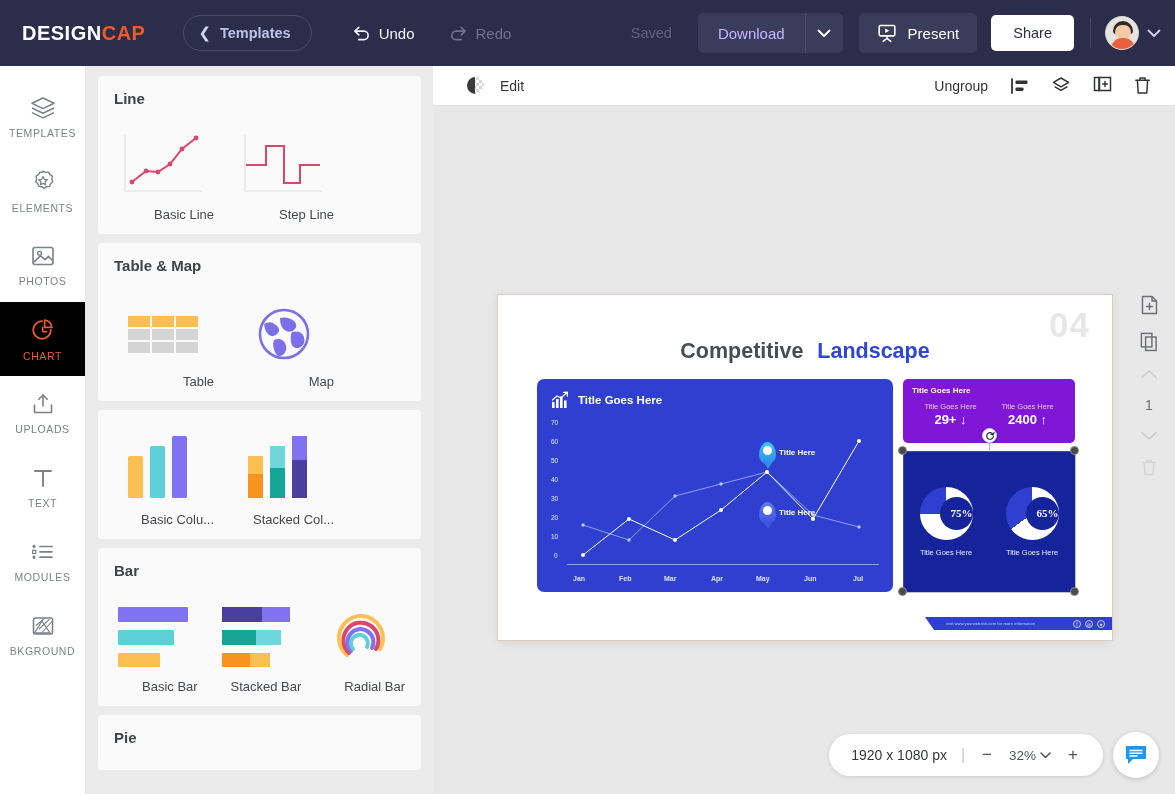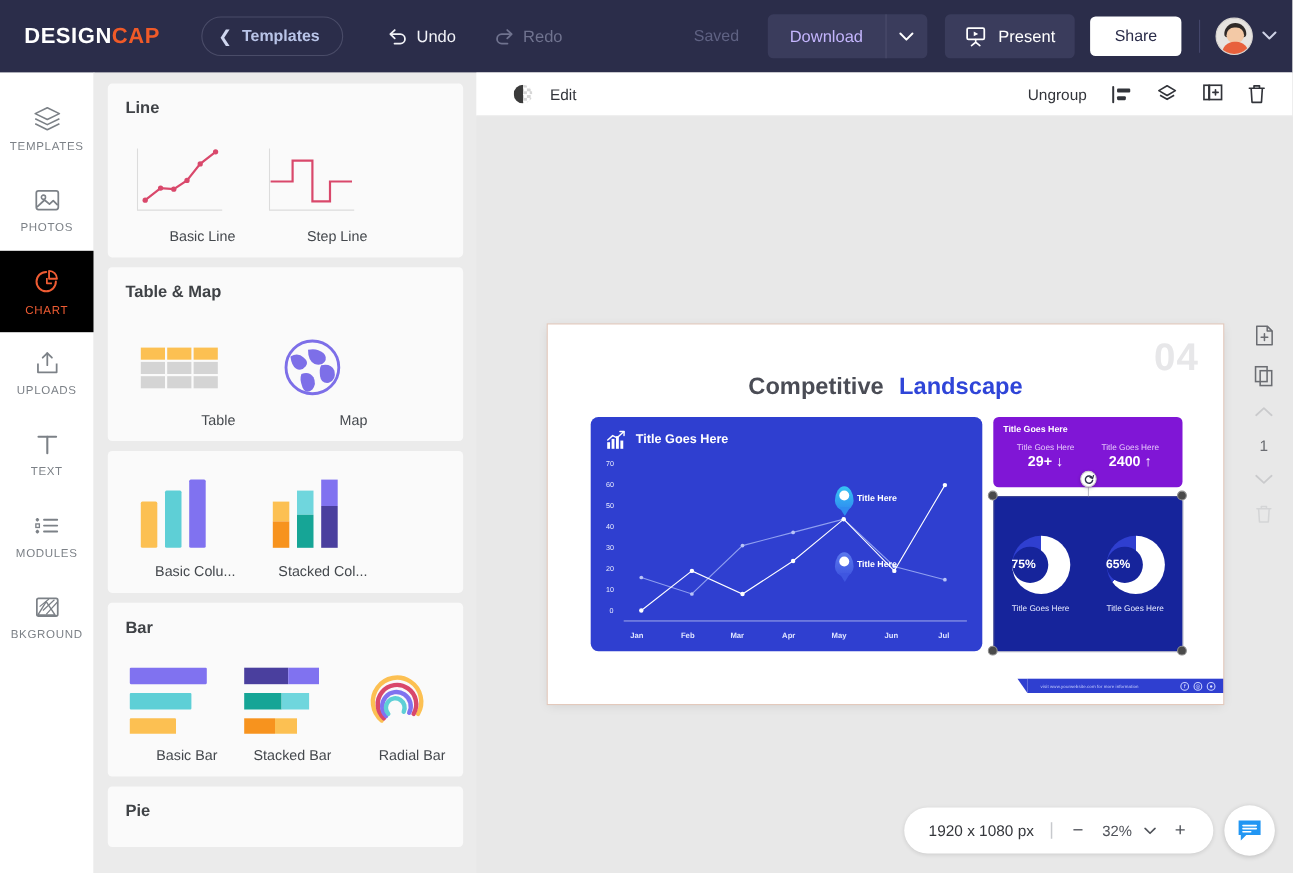--- a/index.html
+++ b/index.html
@@ -169,22 +169,22 @@
   .pp-val { color: #fff; font-size: 13px; font-weight: bold; margin-top: 1px; }
 
   .dcard {
     position: absolute; left: 405px; top: 156px; width: 172px; height: 141px;
     background: #16249b; border-radius: 5px;
     display: flex; align-items: center; justify-content: space-around;
   }
   .donut-item { text-align: center; }
   .donut {
     width: 53px; height: 53px; border-radius: 50%;
-    display: flex; align-items: center; justify-content: flex-start;
-    position: relative; margin: 0 auto;
+    display: flex; align-items: center; justify-content: flex-end;
+    position: relative; margin: 0 auto; font-family: Liberation Serif, serif;
   }
   .donut::after {
     content: ""; position: absolute; width: 33px; height: 33px;
     border-radius: 50%; background: #16249b;
   }
   .donut span { position: relative; z-index: 2; color: #fff; font-size: 11px; font-weight: bold; }
   .donut-lbl { color: #e6eaff; font-size: 7.5px; margin-top: 8px; }
 
   .ribbon {
     position: absolute; right: 0; bottom: 10px; height: 13px; width: 178px;
@@ -223,21 +223,21 @@
 
   
   .zoombar {
     position: absolute; right: 72px; bottom: 18px; height: 42px;
     background: #fff; border-radius: 21px; display: flex; align-items: center;
     padding: 0 22px; gap: 14px; box-shadow: 0 1px 4px rgba(0,0,0,.12);
   }
   .zoombar .dims { font-size: 14px; color: #35373c; }
   .zoombar .sep { color: #c7c9cd; }
   .zoombar .zbtn { font-size: 17px; color: #50535a; cursor: pointer; padding: 0 3px; }
-  .zoombar .zval { font-size: 13.5px; color: #50535a; cursor: pointer; display: flex; align-items: center; gap: 11px; }
+  .zoombar .zval { font-size: 13.5px; color: #50535a; cursor: pointer; display: flex; align-items: center; gap: 4px; }
   .chatbtn {
     position: absolute; right: 16px; bottom: 16px; width: 46px; height: 46px;
     border-radius: 50%; background: #fff; box-shadow: 0 1px 5px rgba(0,0,0,.18);
     display: flex; align-items: center; justify-content: center; cursor: pointer;
   }
 </style>
 </head>
 <body>
 
 <div id="app">
@@ -312,20 +312,27 @@
 
     <div class="rail-item">
       <svg width="26" height="24" viewBox="0 0 26 24" fill="none">
         <path d="M13 2 L24 7.3 L13 12.6 L2 7.3 Z" stroke-width="1.5" stroke-linejoin="round"></path>
         <path d="M2 12 L13 17.3 L24 12" stroke-width="1.5" stroke-linejoin="round"></path>
         <path d="M2 16.6 L13 21.9 L24 16.6" stroke-width="1.5" stroke-linejoin="round"></path>
       </svg>
       <span class="rlabel">TEMPLATES</span>
     </div>
 
+    <div class="rail-item">
+      <svg width="26" height="26" viewBox="0 0 26 26" fill="none">
+        <path d="M13 2.2 l2.6 1.2 2.9 -.3 1.4 2.5 2.4 1.6 -.5 2.8 .9 2.8 -2.2 1.9 -1 2.7 -2.9 .3 -2.4 1.6 -2.4-1.6 -2.9-.3 -1-2.7 -2.2-1.9 .9-2.8 -.5-2.8 2.4-1.6 1.4-2.5 2.9 .3 Z" stroke-width="1.4" stroke-linejoin="round"></path>
+        <path d="M13 7.6 l1.3 2.7 3 .4 -2.2 2.1 .5 3 -2.6-1.4 -2.6 1.4 .5-3 -2.2-2.1 3-.4 Z" stroke-width="1.2" stroke-linejoin="round"></path>
+      </svg>
+      <span class="rlabel">ELEMENTS</span>
+    </div>
 
     <div class="rail-item">
       <svg width="26" height="24" viewBox="0 0 26 24" fill="none">
         <rect x="3" y="3.5" width="20" height="17" rx="2" stroke-width="1.6"></rect>
         <circle cx="9.5" cy="9.3" r="1.9" stroke-width="1.4"></circle>
         <path d="M4 17.8 L10.5 11.8 L15 15.6 L18.4 12.4 L22 16" stroke-width="1.6" stroke-linejoin="round" stroke-linecap="round"></path>
       </svg>
       <span class="rlabel">PHOTOS</span>
     </div>
 

